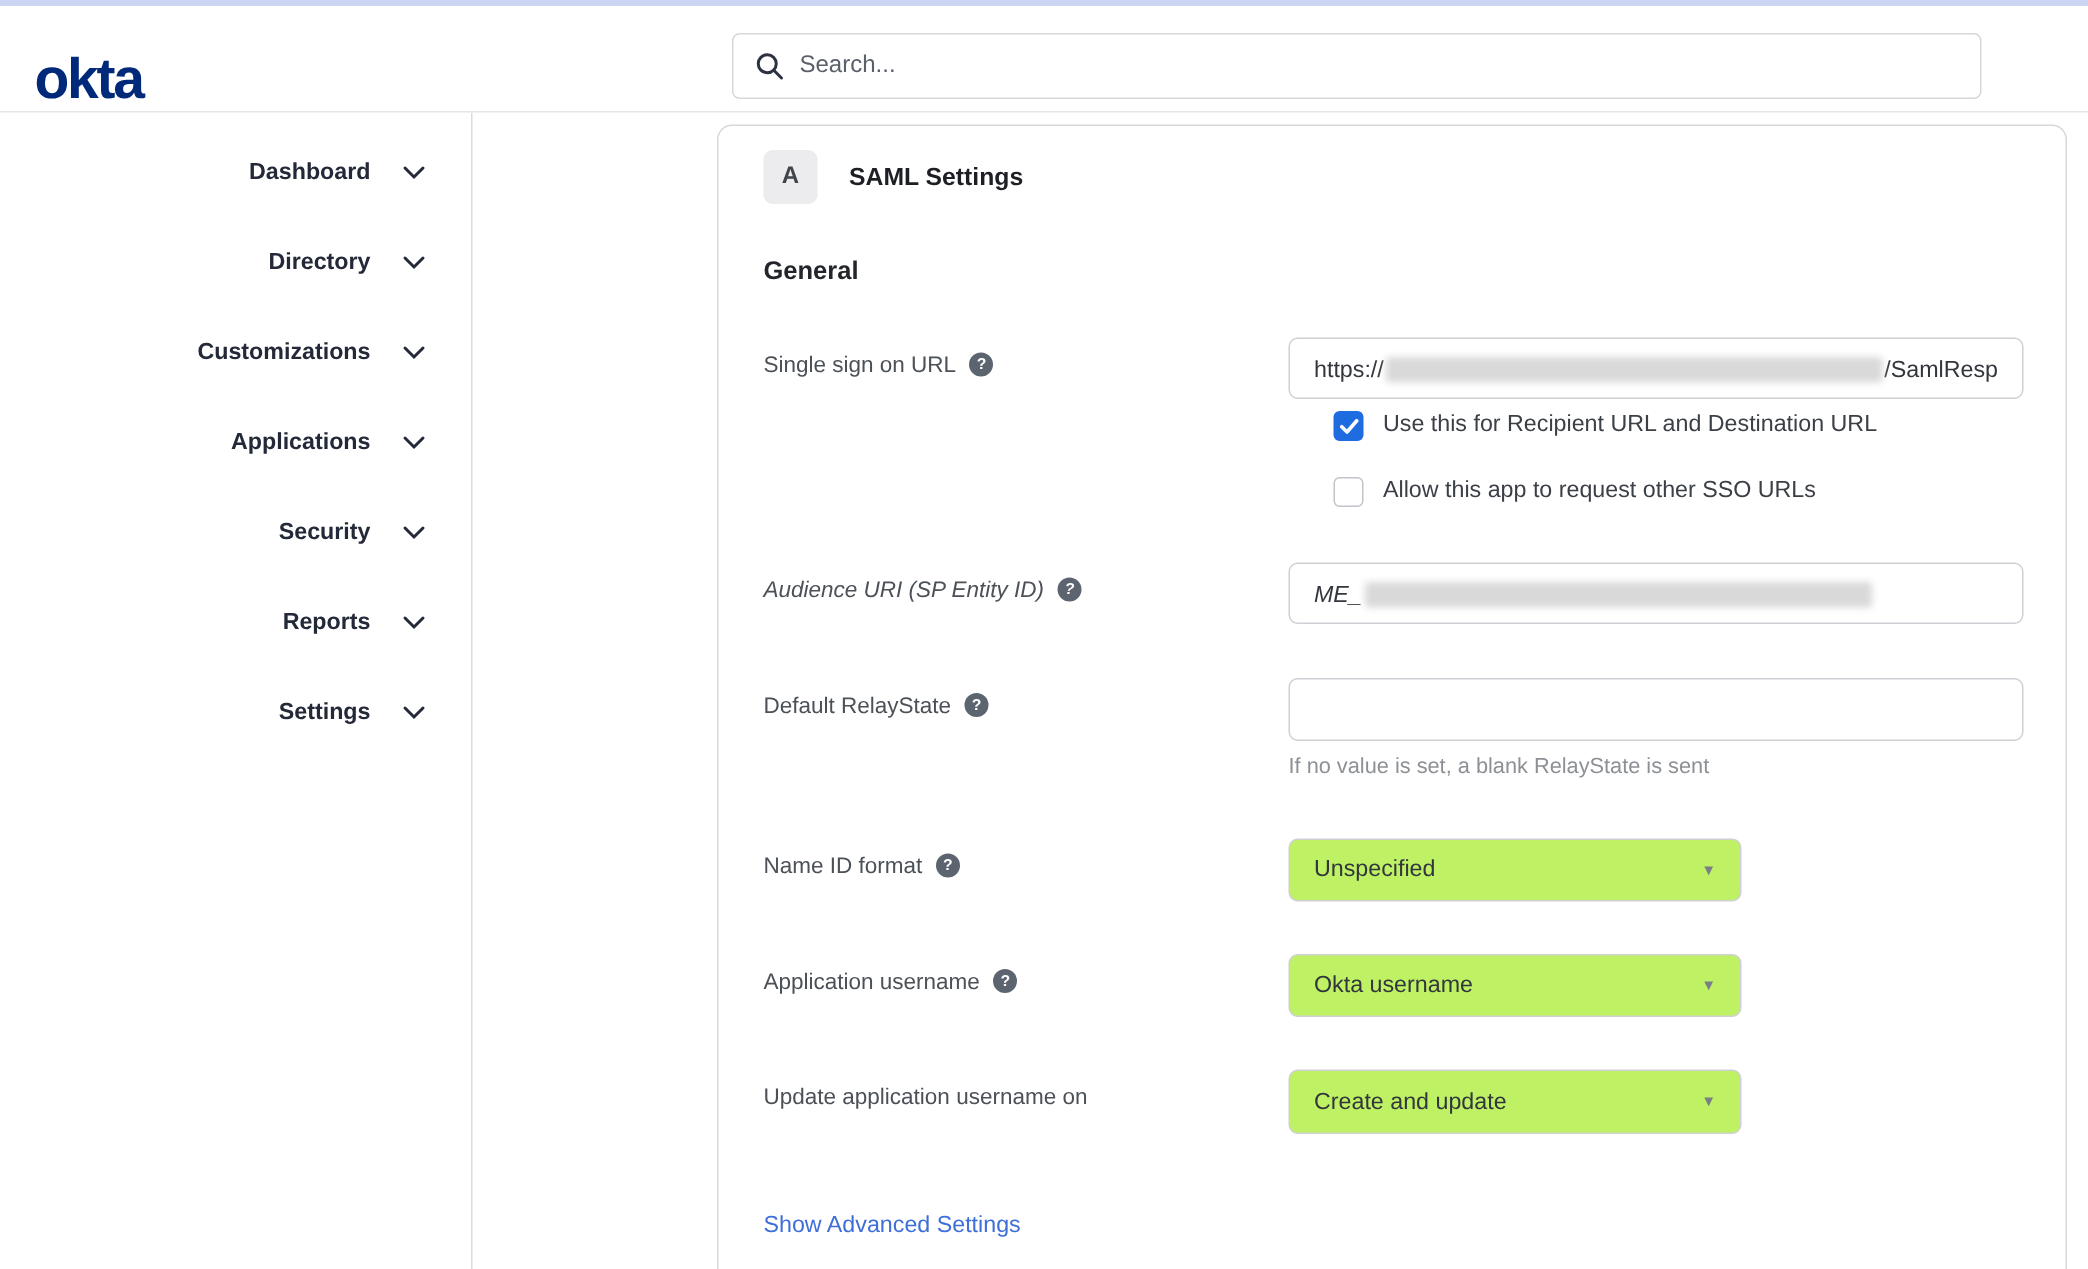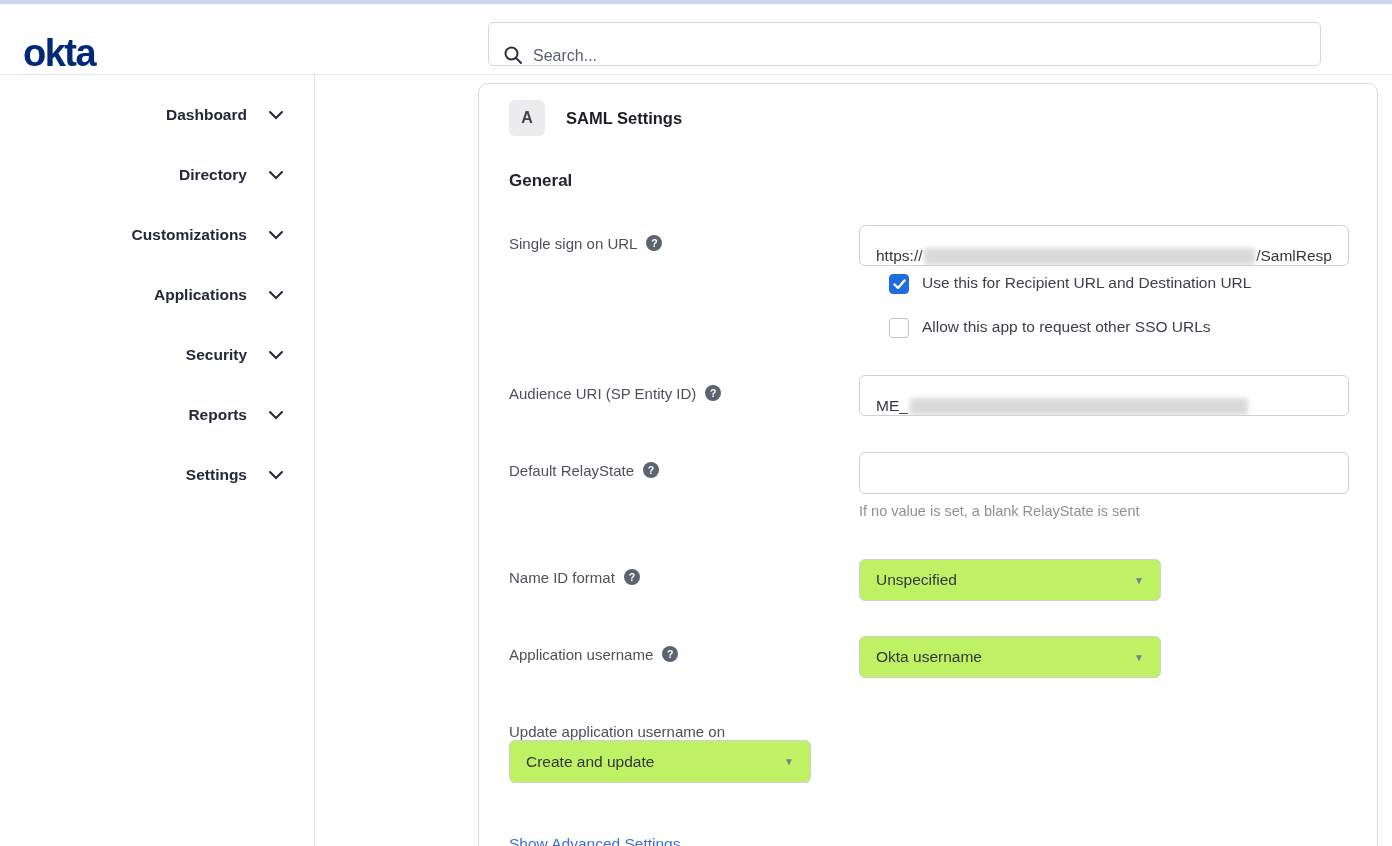--- a/index.html
+++ b/index.html
@@ -16,21 +16,21 @@
 
   
   .topstrip{height:4px;background:#ccd6f2;}
 
   
   .header{position:relative;height:71px;background:#fff;border-bottom:1px solid #e6e6e9;}
   .logo{position:absolute;left:23px;top:28px;font-size:38px;font-weight:bold;
     letter-spacing:-1.5px;color:var(--brand);}
   .searchbox{position:absolute;left:488px;top:18px;width:833px;height:44px;
     border:1px solid #d6d7db;border-radius:5px;background:#fff;
-    display:flex;align-items:flex-end;padding:0 14px;gap:10px;}
+    display:flex;align-items:center;padding:0 14px;gap:10px;}
   .searchbox input{border:none;outline:none;flex:1;font-size:16px;color:#3a3f46;
     font-family:"Liberation Sans","DejaVu Sans",sans-serif;background:transparent;}
   .searchbox input::placeholder{color:#5b616b;}
 
   
   .bodywrap{display:flex;height:771px;}
   .sidebar{width:315px;border-right:1px solid #dcdcdf;padding-top:10px;flex-shrink:0;}
   .nav-item{height:60px;display:flex;align-items:center;justify-content:flex-end;
     padding:0 30px 0 23px;cursor:pointer;gap:21px;}
   .nav-item .nav-label{font-size:15.5px;font-weight:bold;color:#232938;}
@@ -49,21 +49,21 @@
 
   .form-row{display:flex;align-items:flex-start;}
   .label-col{width:350px;flex-shrink:0;display:flex;align-items:flex-start;gap:9px;padding-top:10px;}
   .label-col .lbl{font-size:15px;color:#4c5158;}
   .help{width:16px;height:16px;border-radius:50%;background:#5c6470;color:#fff;
     font-size:10.5px;font-weight:bold;display:flex;align-items:center;justify-content:center;
     cursor:pointer;flex-shrink:0;}
   .field-col{flex:1;}
 
   .text-input{height:41px;border:1px solid #cfd0d5;border-radius:6px;background:#fff;
-    display:flex;align-items:flex-end;padding:0 16px;font-size:15.5px;color:#33363c;
+    display:flex;align-items:flex-start;padding:12px 16px;font-size:15.5px;color:#33363c;
     overflow:hidden;white-space:nowrap;}
   .text-input.full{width:490px;}
   .redact{height:17px;background:#d9d9d9;border-radius:2px;filter:blur(2.5px);}
   .redact.grow{flex:1;margin:0 1px;min-width:40px;}
   .redact.fixed{width:338px;margin-left:2px;}
 
   .helper-text{margin-top:9px;font-size:14.5px;color:#8d9196;}
 
   .check-row{display:flex;gap:13px;margin-left:380px;}
   .checkbox{width:20px;height:20px;border-radius:4px;border:1.5px solid #c2c4ca;
@@ -177,21 +177,21 @@
         <span class="check-label">Use this for Recipient URL and Destination URL</span>
       </div>
 
       <div class="check-row" style="margin-top:24px;">
         <span class="checkbox">
           
         </span>
         <span class="check-label">Allow this app to request other SSO URLs</span>
       </div>
 
-      <div class="form-row" style="margin-top:37px;">
+      <div class="form-row" style="margin-top:37px;font-style:italic;">
         <div class="label-col">
           <span class="lbl">Audience URI (SP Entity ID)</span>
           <span class="help">?</span>
         </div>
         <div class="field-col">
           <div class="text-input full">
             <span>ME_</span>
             <span class="redact fixed"></span>
           </div>
         </div>
@@ -229,21 +229,21 @@
           <span class="help">?</span>
         </div>
         <div class="field-col">
           <div class="select">
             <span>Okta username</span>
             <span class="caret">▼</span>
           </div>
         </div>
       </div>
 
-      <div class="form-row" style="margin-top:35px;flex-direction:column;">
+      <div class="form-row" style="margin-top:35px;">
         <div class="label-col">
           <span class="lbl">Update application username on</span>
         </div>
         <div class="field-col">
           <div class="select" style="height:43px;">
             <span>Create and update</span>
             <span class="caret">▼</span>
           </div>
         </div>
       </div>

